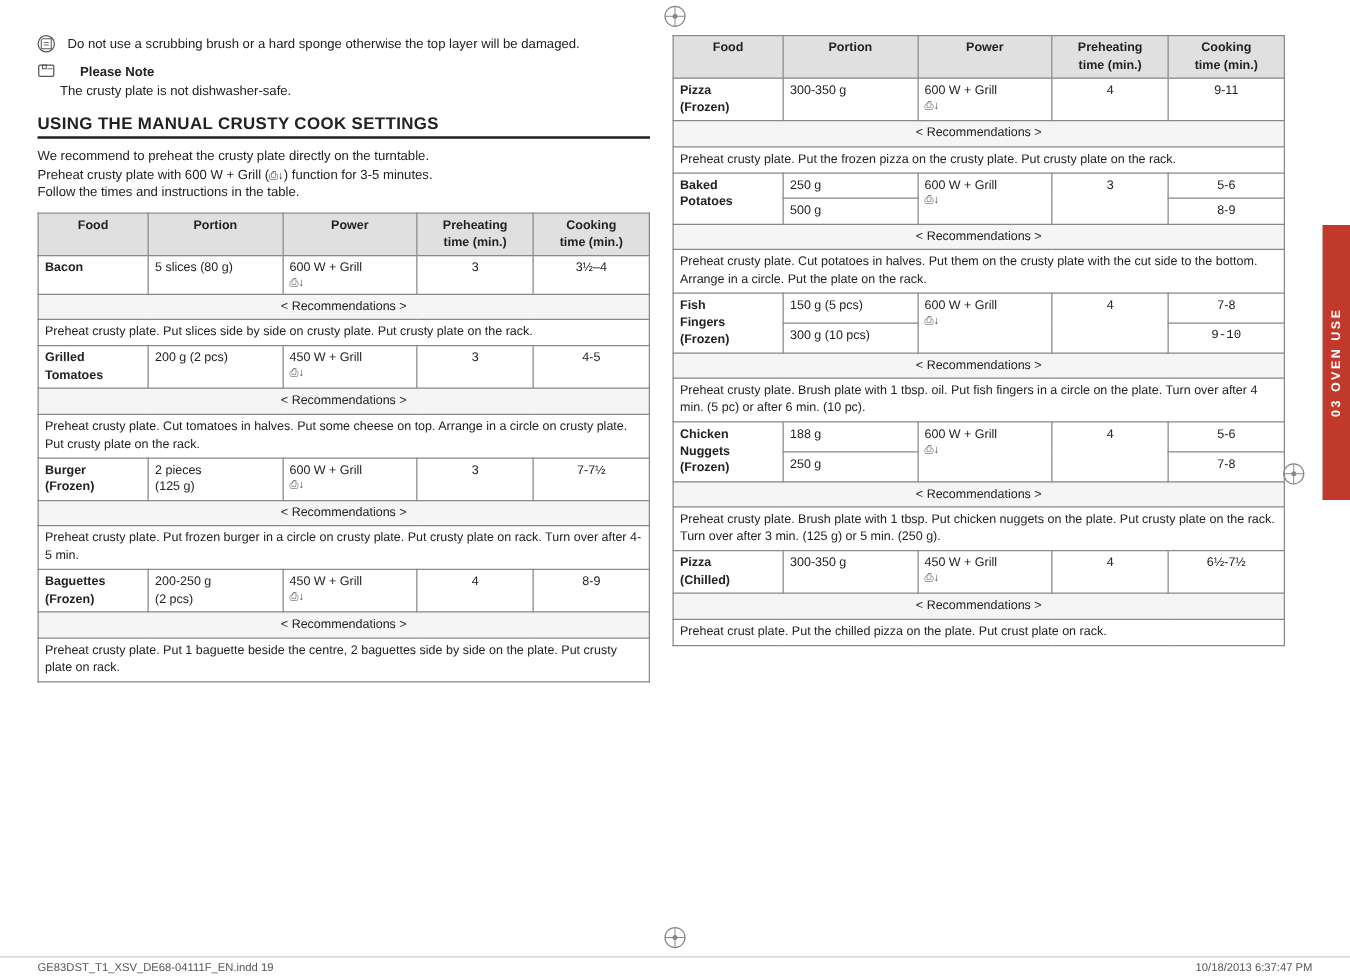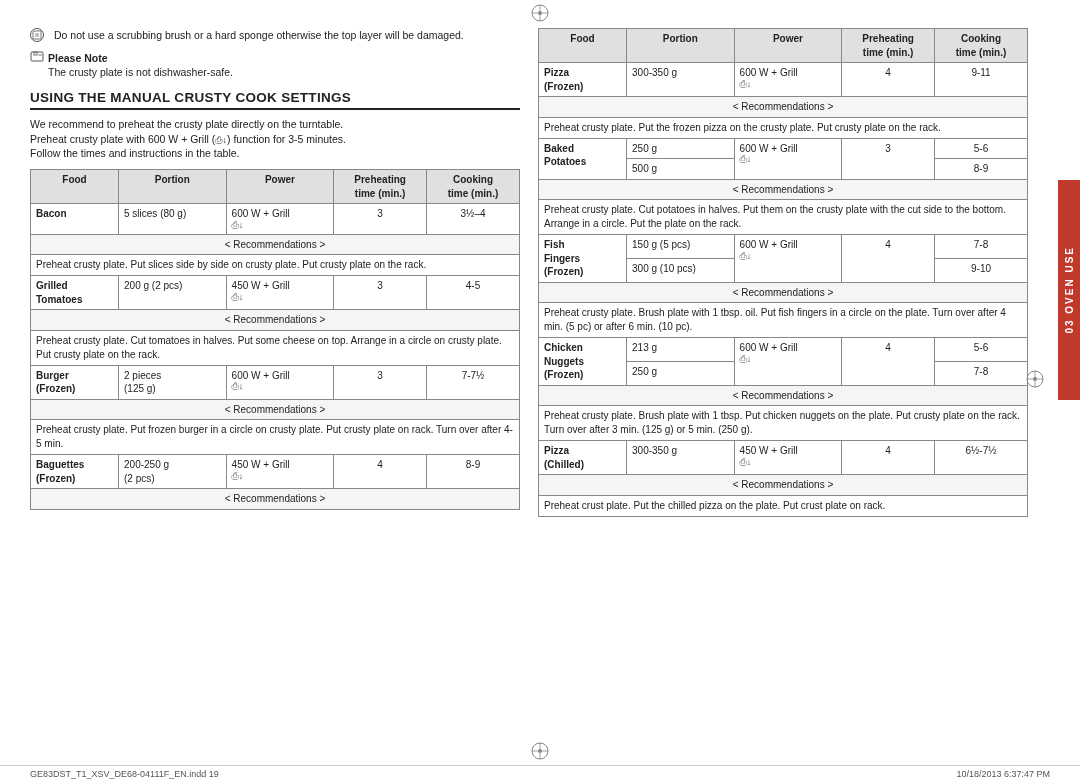--- a/index.html
+++ b/index.html
@@ -82,21 +82,21 @@
     }
     .please-note {
       margin-bottom: 10px;
       font-size: 10.5px;
       line-height: 1.4;
     }
     .please-note-title {
       font-weight: bold;
       display: flex;
       align-items: center;
-      gap: 4px;
+      gap: 20px;
     }
     
     .section-heading {
       font-size: 13.5px;
       font-weight: bold;
       border-bottom: 2px solid #222;
       padding-bottom: 3px;
       margin-bottom: 7px;
       margin-top: 4px;
       letter-spacing: 0.3px;
@@ -326,20 +326,23 @@
           <tr>
             <td class="row-food-label">Baguettes<br>(Frozen)</td>
             <td>200-250 g<br>(2 pcs)</td>
             <td>450 W + Grill<br><span class="food-symbol">⎙↓</span></td>
             <td style="text-align:center;">4</td>
             <td style="text-align:center;">8-9</td>
           </tr>
           <tr>
             <td colspan="5" class="row-rec">&lt; Recommendations &gt;</td>
           </tr>
+          <tr>
+            <td colspan="5" class="row-rec-text">Preheat crusty plate. Put 1 baguette beside the centre, 2 baguettes side by side on the plate. Put crusty plate on rack.</td>
+          </tr>
         </tbody>
       </table>
     </div>
 
     <div class="right-col">
       <table style="margin-top:0;">
         <thead>
           <tr>
             <th class="th-food">Food</th>
             <th class="th-portion">Portion</th>
@@ -384,32 +387,32 @@
 
           <tr>
             <td class="row-food-label" rowspan="2">Fish<br>Fingers<br>(Frozen)</td>
             <td>150 g (5 pcs)</td>
             <td rowspan="2">600 W + Grill<br><span class="food-symbol">⎙↓</span></td>
             <td style="text-align:center;" rowspan="2">4</td>
             <td style="text-align:center;">7-8</td>
           </tr>
           <tr>
             <td>300 g (10 pcs)</td>
-            <td style="text-align:center;">9-10</td>
+            <td style="text-align:center;font-family:Liberation Mono, monospace;">9-10</td>
           </tr>
           <tr>
             <td colspan="5" class="row-rec">&lt; Recommendations &gt;</td>
           </tr>
           <tr>
             <td colspan="5" class="row-rec-text">Preheat crusty plate. Brush plate with 1 tbsp. oil. Put fish fingers in a circle on the plate. Turn over after 4 min. (5 pc) or after 6 min. (10 pc).</td>
           </tr>
 
           <tr>
             <td class="row-food-label" rowspan="2">Chicken<br>Nuggets<br>(Frozen)</td>
-            <td>213 g</td>
+            <td>188 g</td>
             <td rowspan="2">600 W + Grill<br><span class="food-symbol">⎙↓</span></td>
             <td style="text-align:center;" rowspan="2">4</td>
             <td style="text-align:center;">5-6</td>
           </tr>
           <tr>
             <td>250 g</td>
             <td style="text-align:center;">7-8</td>
           </tr>
           <tr>
             <td colspan="5" class="row-rec">&lt; Recommendations &gt;</td>

